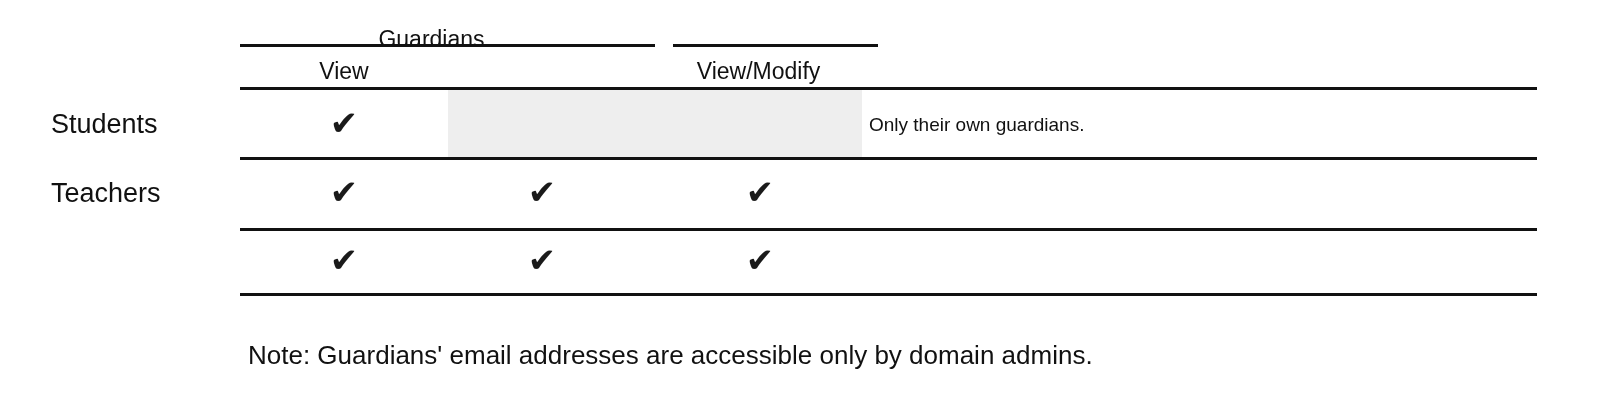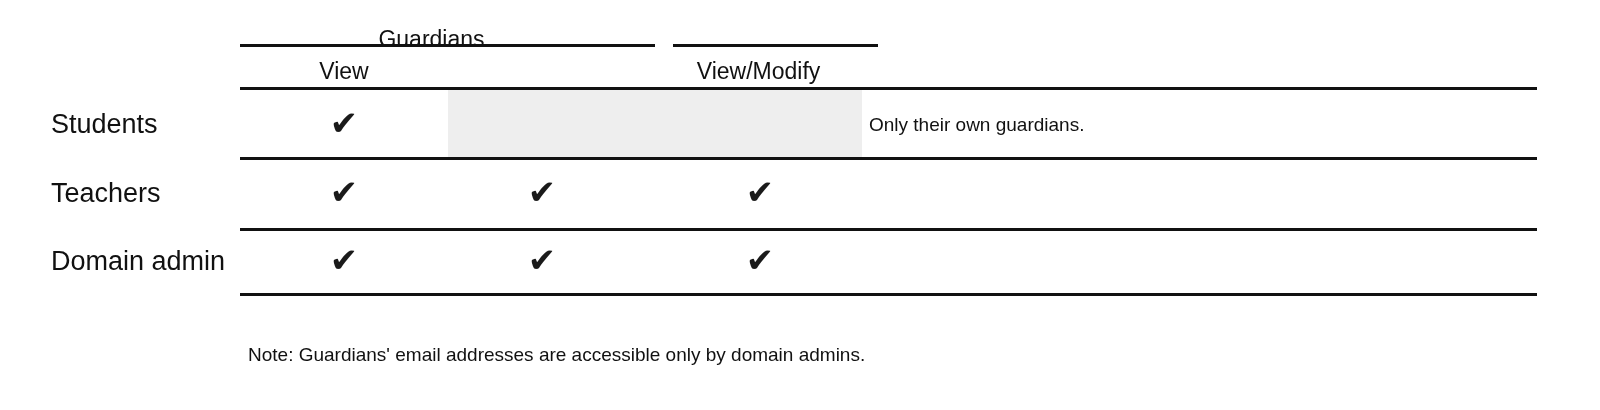--- a/index.html
+++ b/index.html
@@ -127,21 +127,21 @@
   }
   #desc-students     { top: 109px; }
   #desc-teachers     { top: 163px; }
   #desc-domain-admin { top: 247px; }
 
   
   #note {
     position: absolute;
     left: 248px;
     top: 340px;
-    font-size: 19px;
+    font-size: 26px;
     line-height: 30px;
     white-space: nowrap;
     color: #111;
   }
 </style>
 </head>
 <body>
 
 <div id="root">
 
@@ -164,20 +164,19 @@
   <div class="check check-col-view check-row-students">✔</div>
   <div class="check check-col-modify check-row-students"></div>
   <div class="check check-col-viewmodify check-row-students"></div>
   <div class="desc" id="desc-students">Only their own guardians.</div>
 
   <div class="row-label" id="label-teachers">Teachers</div>
   <div class="check check-col-view check-row-teachers">✔</div>
   <div class="check check-col-modify check-row-teachers">✔</div>
   <div class="check check-col-viewmodify check-row-teachers">✔</div>
 
-  <div class="row-label" id="label-domain-admin">Domain admin</div>
   <div class="check check-col-view check-row-domainadmin">✔</div>
   <div class="check check-col-modify check-row-domainadmin">✔</div>
   <div class="check check-col-viewmodify check-row-domainadmin">✔</div>
 
   <div id="note">Note: Guardians' email addresses are accessible only by domain admins.</div>
 
 </div>
 
 </body></html>

